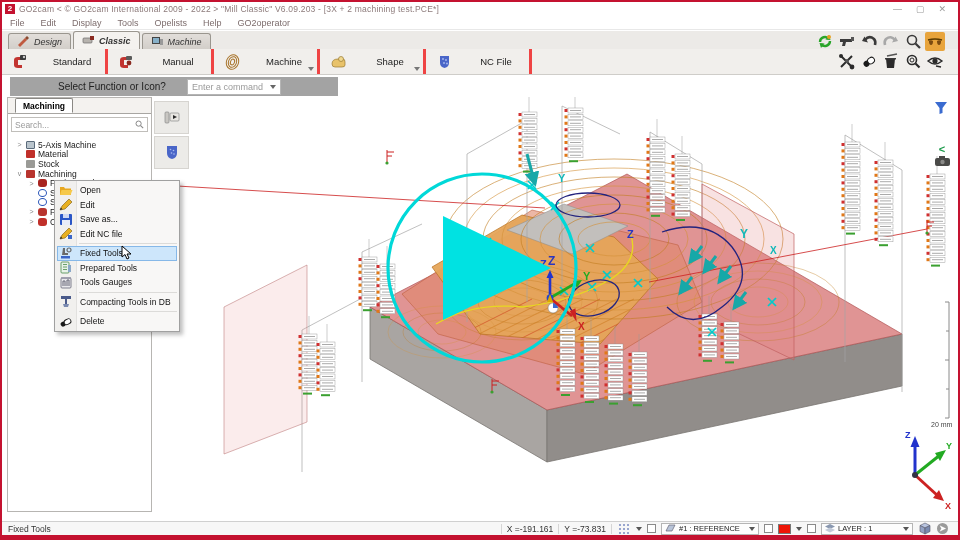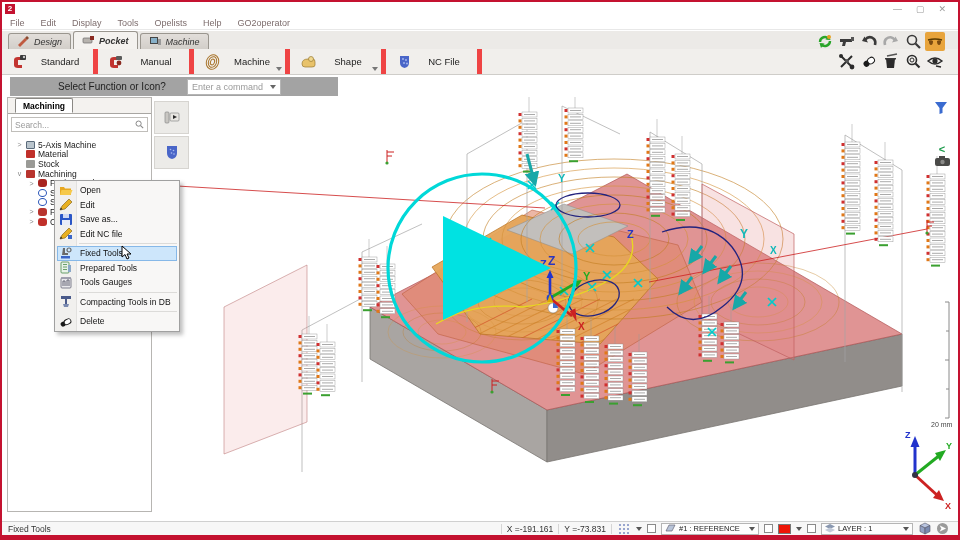--- a/index.html
+++ b/index.html
@@ -19,21 +19,21 @@
   .menubar span { font-size:9px; color:#7d6d6d; }
 
   
   .tabrow { position:absolute; left:0; top:29px; right:0; height:18px; background:#eceae7; display:flex; align-items:flex-end; padding-left:6px; }
   .tab { height:16px; display:flex; align-items:center; gap:4px; padding:0 8px; font-size:9px; color:#333; background:linear-gradient(#e2deda,#d2cec9); border:1px solid #9a968f; border-bottom:none; border-radius:3px 3px 0 0; margin-right:2px;font-style:italic; }
   .tab.active { background:#f4f2ef; font-weight:bold; height:18px; }
   .tabicon { width:13px; height:11px; display:inline-block; }
 
   
   .toolbar { position:absolute; left:0; top:47px; right:0; height:26px; background:#f1efec; border-bottom:1px solid #cfcdc9; display:flex; align-items:stretch; }
-  .tbtn { display:flex; align-items:center; gap:8px; padding:0 10px; border-right:5px solid #ef4444; position:relative; }
+  .tbtn { display:flex; align-items:center; gap:20px; padding:0 10px; border-right:3px solid #ef4444; position:relative; }
   .tbtn .lbl { font-size:9.5px; color:#222; min-width:46px; text-align:center; }
   .tbicon { width:17px; height:16px; }
   .ddcaret { position:absolute; right:3px; bottom:3px; width:0; height:0; border-left:3px solid transparent; border-right:3px solid transparent; border-top:4px solid #777; }
 
   
   .iconrow { position:absolute; display:flex; gap:2px; }
   .iconrow.r1 { top:30px; right:13px; }
   .iconrow.r2 { top:50px; right:13px; }
   .ibtn { width:20px; height:19px; display:flex; align-items:center; justify-content:center; border-radius:2px; }
   .ibtn.hl { background:#e8a43c; }
@@ -88,20 +88,21 @@
 
   .cursor { position:absolute; z-index:40; }
 </style>
 </head>
 <body>
 
 <div id="win">
 
   <div class="titlebar">
     <div class="appicon">2</div>
+    <div class="title">GO2cam &lt; © GO2cam International 2009 - 2022 &gt;    "Mill Classic"    V6.09.203 - [3X + 2 machining test.PCE*]</div>
     <div class="wincontrols">
       <span>—</span>
       <span>▢</span>
       <span>✕</span>
     </div>
   </div>
 
   <div class="menubar">
     <span>File</span>
     <span>Edit</span>
@@ -118,21 +119,21 @@
           <path d="M1 9 L8 2 L10 4 L3 11 Z" fill="#c05a40"></path>
           <path d="M8 2 L10 0 L12 2 L10 4 Z" fill="#8a4a30"></path>
         </svg>
       <span>Design</span>
     </div>
     <div class="tab active">
       <svg class="tabicon" viewBox="0 0 13 11">
           <rect x="1" y="3" width="9" height="5" rx="1" fill="#b7b3ae" stroke="#6a6a6a" stroke-width=".7"></rect>
           <rect x="8" y="1" width="4" height="4" fill="#8a2a20"></rect>
         </svg>
-      <span>Pocket</span>
+      <span>Classic</span>
     </div>
     <div class="tab">
       <svg class="tabicon" viewBox="0 0 13 11">
           <rect x="1" y="1" width="8" height="7" fill="#444"></rect>
           <rect x="2" y="2" width="6" height="5" fill="#87b0c8"></rect>
           <rect x="9" y="3" width="3" height="6" fill="#999"></rect>
         </svg>
       <span>Machine</span>
     </div>
   </div>

